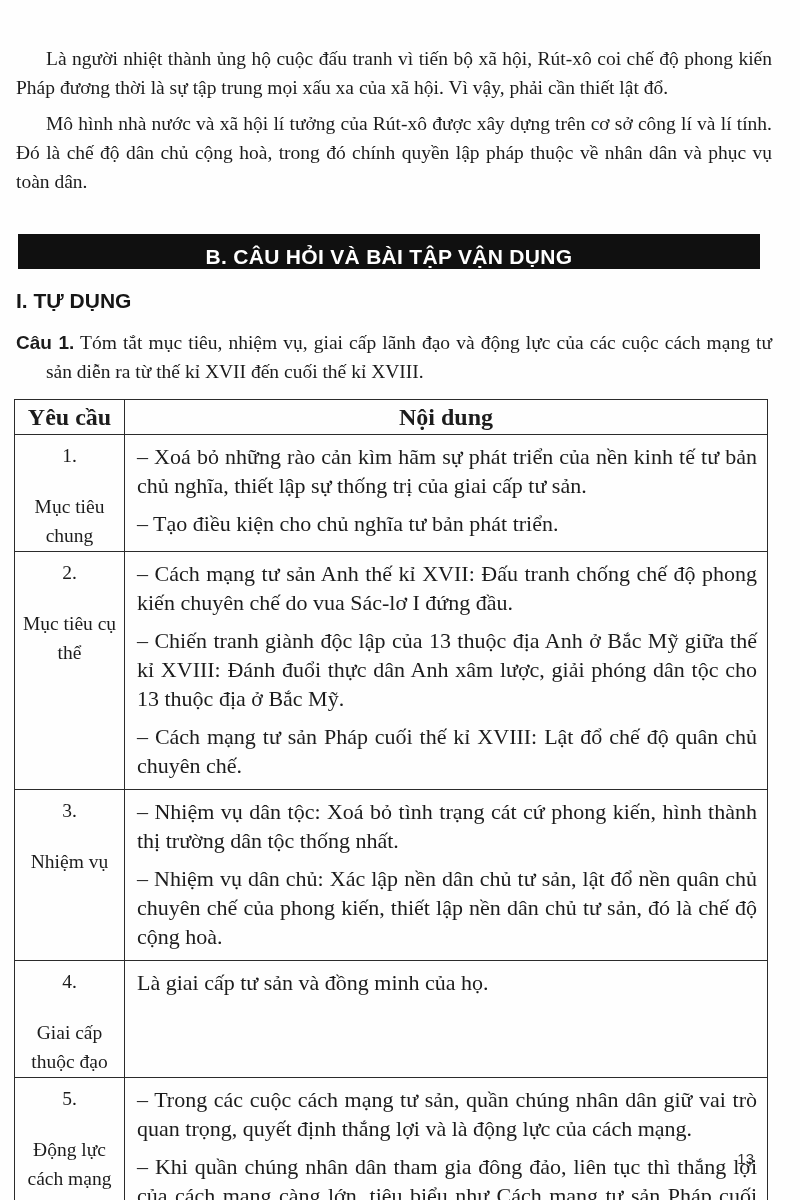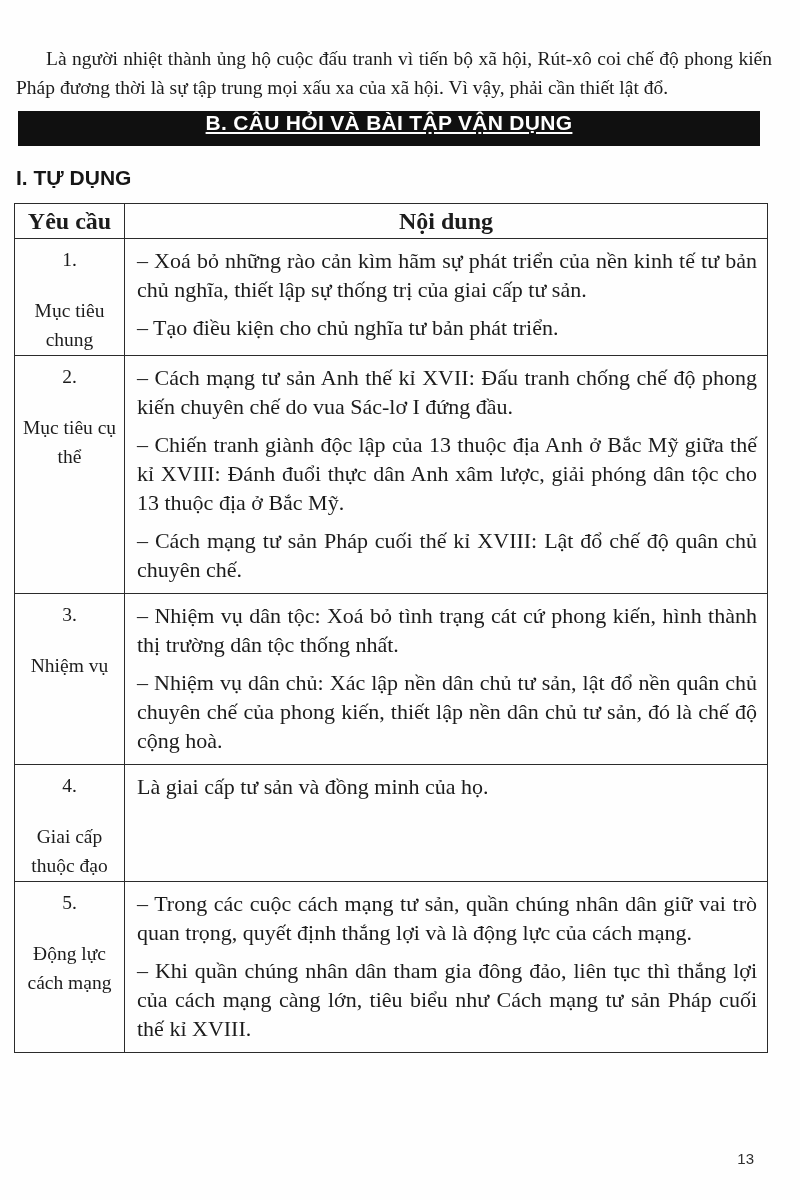--- a/index.html
+++ b/index.html
@@ -15,30 +15,29 @@
   }
   .content { padding:44px 28px 0 16px; box-sizing:border-box;border-radius:17px; }
 
   p.body-para {
     font-size:19.5px; line-height:29px;
     text-align:justify; text-indent:30px;
     margin:0 0 7px 0;
   }
 
   .banner {
-    margin:9px 0 0 2px;
+    margin:38px 0 0 2px;
     width:742px; height:35px;
     background:#101010;
     color:#ffffff;
-    display:flex; align-items:flex-start; justify-content:center;
+    display:flex; align-items:flex-end; justify-content:center;
     font-family:"Liberation Sans", sans-serif;
     font-weight:700; font-size:21px;
     letter-spacing:0.3px;
     transform-origin:left center;
-    text-decoration:underline;
   }
 
   .section-heading {
     margin:20px 0 0 0;
     font-family:"Liberation Sans", sans-serif;
     font-weight:700; font-size:21px;
     color:#161616;
   }
 
   .question {
@@ -92,27 +91,29 @@
     font-size:15px; color:#2e2e2e;
   }
 </style>
 </head>
 <body>
 
 <div class="page">
   <div class="content">
 
     <p class="body-para">Là người nhiệt thành ủng hộ cuộc đấu tranh vì tiến bộ xã hội, Rút-xô coi chế độ phong kiến Pháp đương thời là sự tập trung mọi xấu xa của xã hội. Vì vậy, phải cần thiết lật đổ.</p>
+    <p class="body-para">Mô hình nhà nước và xã hội lí tưởng của Rút-xô được xây dựng trên cơ sở công lí và lí tính. Đó là chế độ dân chủ cộng hoà, trong đó chính quyền lập pháp thuộc về nhân dân và phục vụ toàn dân.</p>
 
     <div class="banner">
       <span>B. CÂU HỎI VÀ BÀI TẬP VẬN DỤNG</span>
     </div>
 
     <div class="section-heading">I. TỰ DỤNG</div>
 
+    <p class="question"><span class="q-label">Câu 1.</span><span> Tóm tắt mục tiêu, nhiệm vụ, giai cấp lãnh đạo và động lực của các cuộc cách mạng tư sản diễn ra từ thế kỉ XVII đến cuối thế kỉ XVIII.</span></p>
 
     <table class="summary">
       <colgroup>
         <col style="width:110px">
         <col>
       </colgroup>
       <thead>
         <tr>
           <th class="col-req">Yêu cầu</th>
           <th>Nội dung</th>

